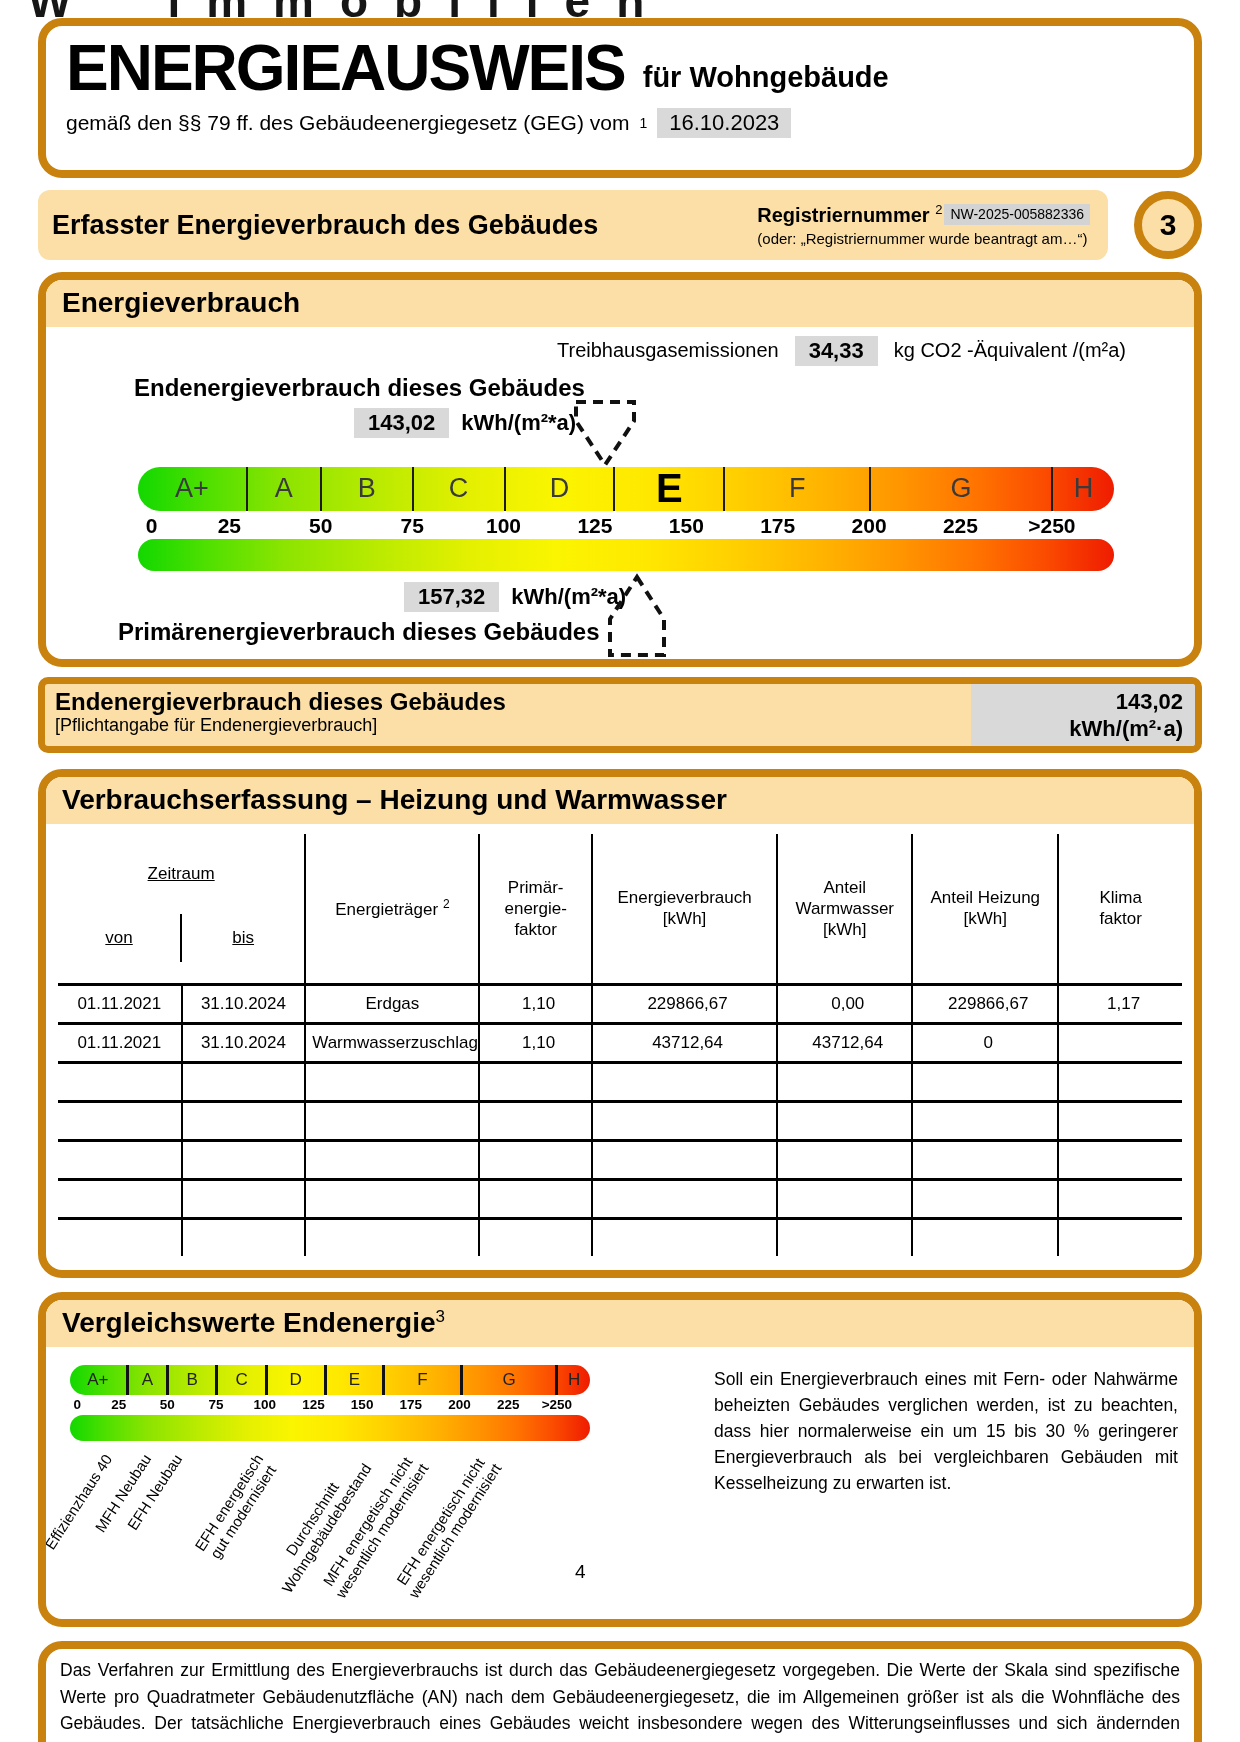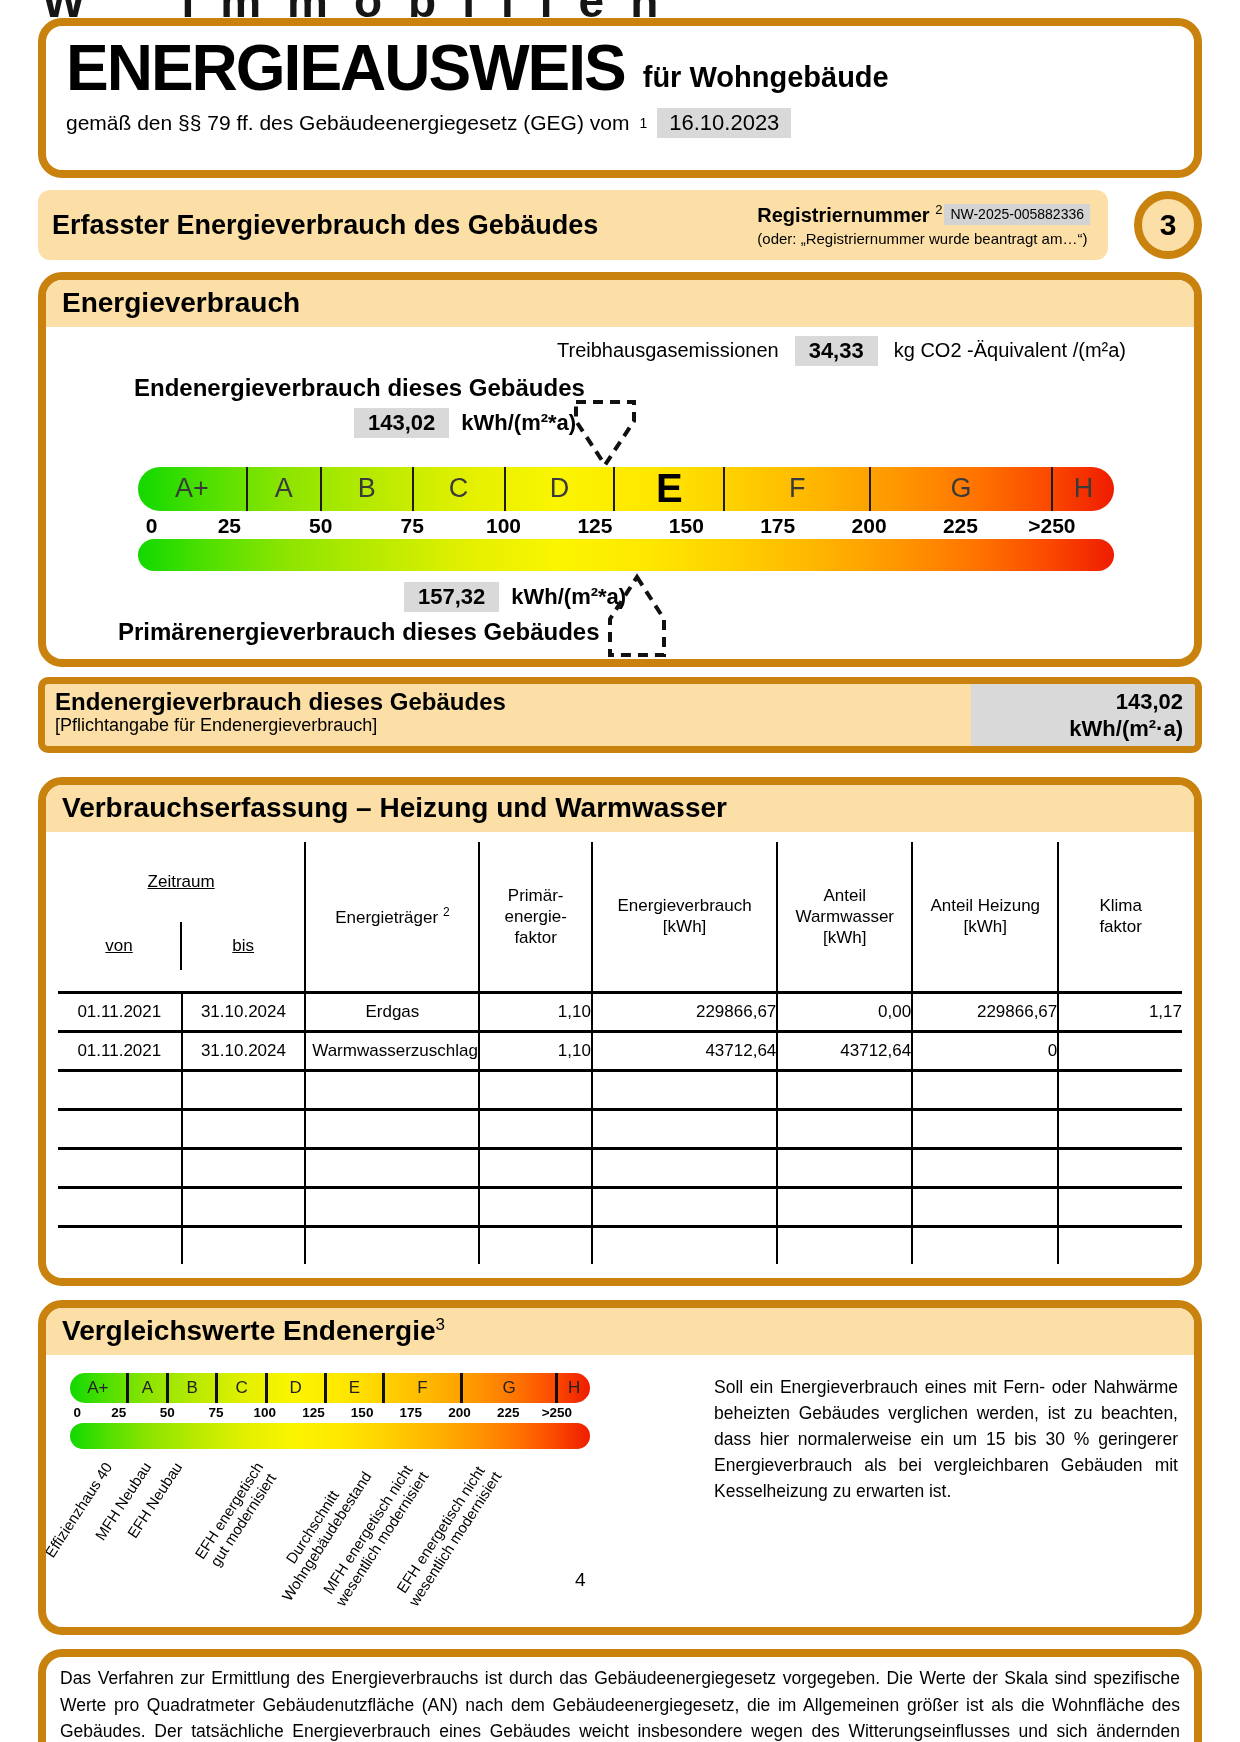--- a/index.html
+++ b/index.html
@@ -9,21 +9,21 @@
     position:relative;
   }
   .page{position:relative;padding:18px 38px 0 38px;}
 
   
   .obox{border:8px solid #C8820D;border-radius:24px;background:#fff;overflow:hidden;}
   .strip{background:#FBDFA7;padding:8px 16px;font-size:28px;font-weight:bold;line-height:1.1;}
   .gbox{background:#D9D9D9;font-weight:bold;padding:2px 14px;display:inline-block;}
 
   
-  .wm{position:absolute;top:0;left:42px;width:720px;height:28px;overflow:hidden;z-index:6;pointer-events:none;}
+  .wm{position:absolute;top:0;left:28px;width:720px;height:28px;overflow:hidden;z-index:6;pointer-events:none;}
   .wm .wm-inner{position:absolute;top:-26px;left:0;font-size:46px;font-weight:bold;color:#161616;white-space:nowrap;}
   .wm .wm-frag{letter-spacing:26px;margin-left:96px;}
 
   
   .hdr-box{height:126px;padding:10px 20px 8px 20px;position:relative;}
   .hdr-title-row{display:flex;align-items:flex-end;gap:18px;}
   .hdr-title{font-size:64px;font-weight:bold;letter-spacing:-2px;line-height:1.0;}
   .hdr-suffix{font-size:29px;font-weight:bold;padding-bottom:6px;}
   .hdr-sub-row{margin-top:8px;font-size:21px;display:flex;align-items:center;gap:10px;}
   .hdr-sub-row sup{font-size:14px;}
@@ -70,30 +70,30 @@
 
   
   .sum-bar{margin-top:10px;border:7px solid #C8820D;border-radius:10px;background:#FBDFA7;
     height:62px;display:flex;align-items:stretch;position:relative;overflow:hidden;}
   .sum-left{flex:1;padding:4px 0 0 10px;}
   .sum-title{font-size:24px;font-weight:bold;line-height:1.15;}
   .sum-sub{font-size:18px;line-height:1.2;}
   .sum-val-box{width:212px;background:#D9D9D9;text-align:right;padding:4px 12px 0 0;font-size:22px;font-weight:bold;line-height:1.25;}
 
   
-  .cons-box{margin-top:24px;}
+  .cons-box{margin-top:16px;}
   .cons-body{padding:10px 12px 14px 12px;}
   table.cons{border-collapse:collapse;width:100%;table-layout:fixed;}
   table.cons th,table.cons td{border-left:2px solid #000;border-top:3px solid #000;font-weight:normal;font-size:17px;padding:0 6px;overflow:hidden;}
   table.cons tr>*:first-child{border-left:none;}
   table.cons tr:first-child>*{border-top:none;}
   table.cons thead th{text-align:center;vertical-align:middle;height:86px;white-space:pre-line;line-height:1.25;}
   table.cons thead{border-bottom:3px solid #000;}
   table.cons td{height:36px;text-align:center;}
-  table.cons td.num{text-align:right;padding-right:0;}
+  table.cons td.num{padding-right:0;}
   .zr-cell{padding:0 !important;text-decoration:underline;}
   .zr-top{height:38px;display:flex;align-items:center;justify-content:center;}
   .zr-bottom{height:48px;display:flex;}
   .zr-bottom span{flex:1;display:flex;align-items:center;justify-content:center;}
   .zr-bottom span + span{border-left:2px solid #000;}
   th sup{font-size:12px;}
 
   
   .cmp-box{margin-top:14px;}
   .cmp-strip sup{font-size:17px;font-weight:normal;}

